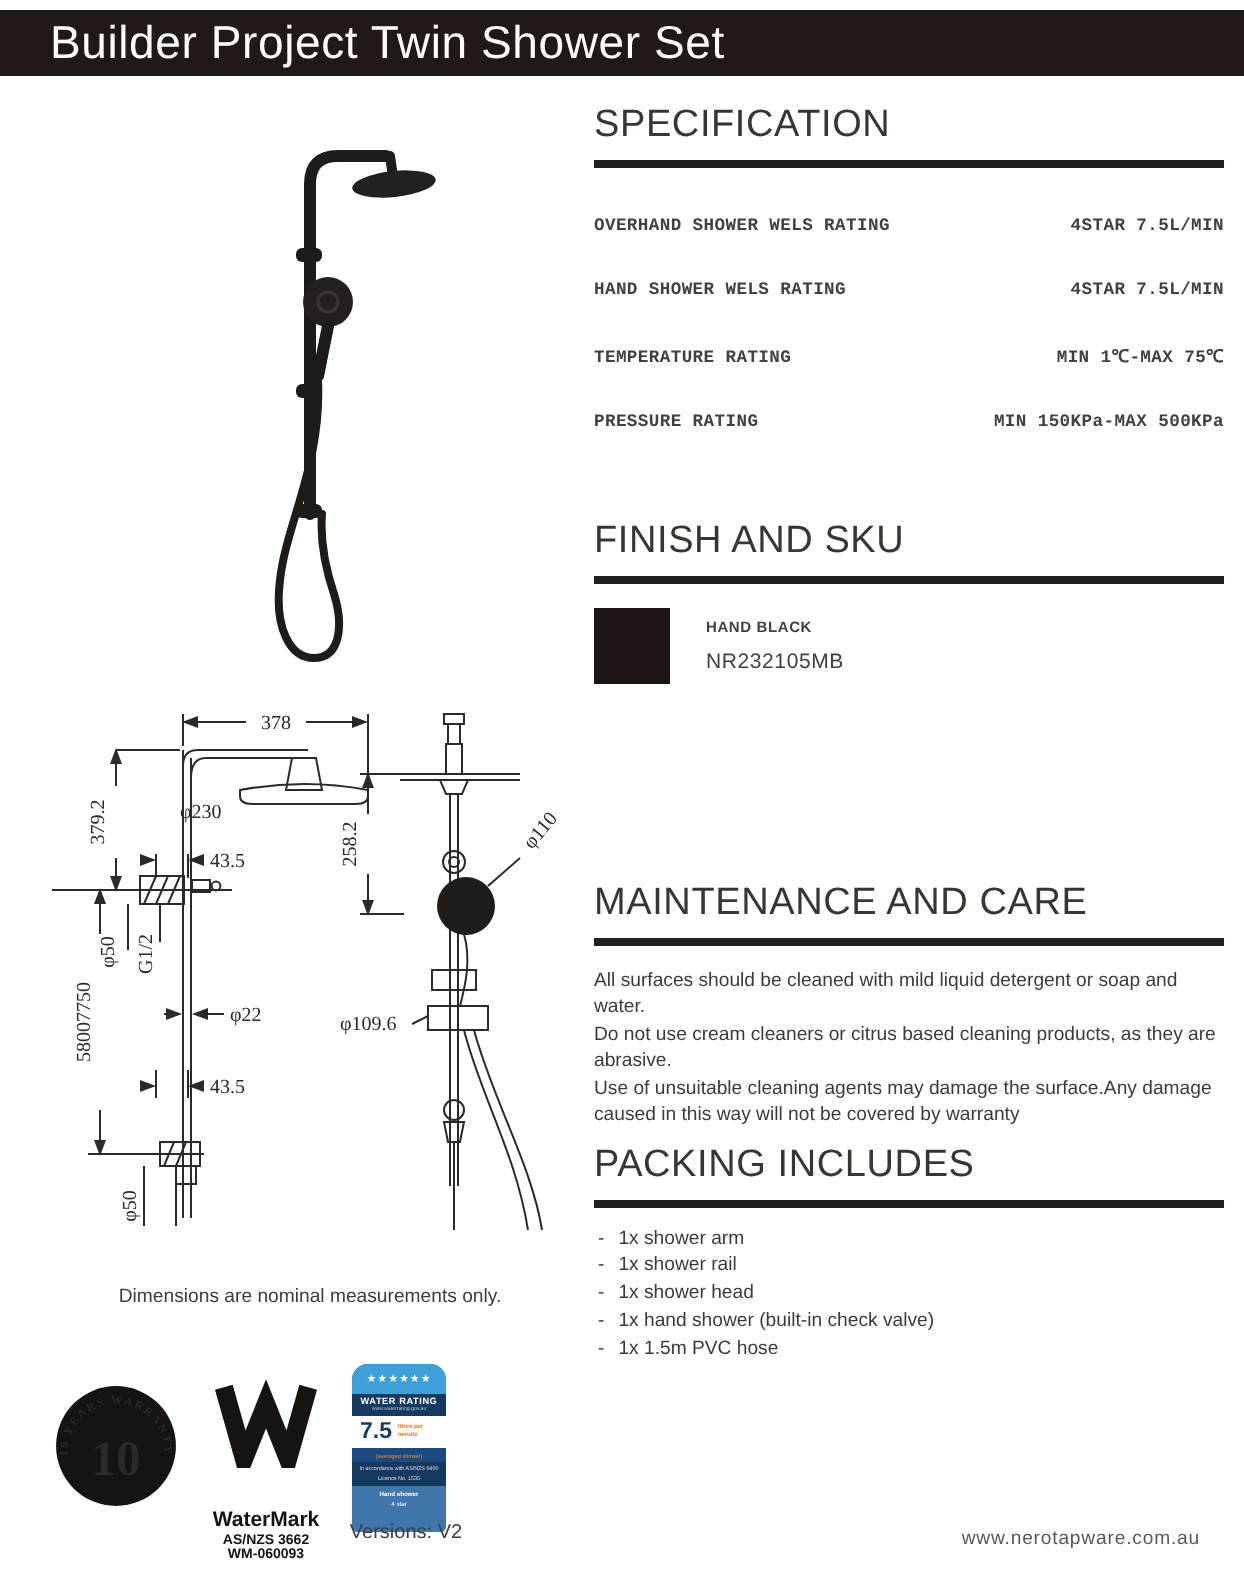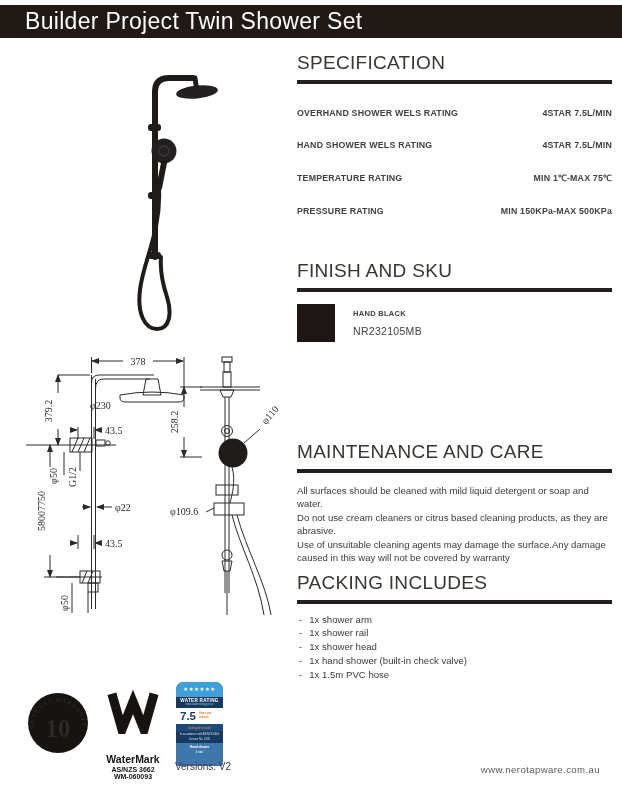--- a/index.html
+++ b/index.html
@@ -10,21 +10,21 @@
   
   .banner { position:absolute; left:0; top:5px; width:622px; height:33px; background:#201915; }
   .banner-title { color:#fdfdfb; font-size:23px; line-height:33px; padding-left:25px; letter-spacing:0.3px; }
 
   
   .rsec { position:absolute; left:297px; width:315px; }
   .sec-h { font-size:19px; color:#393530; letter-spacing:0.3px; }
   .rule { height:3.5px; background:#231f20; margin-top:6px; }
 
   .spec-rows { margin-top:24px; }
-  .spec-row { display:flex; justify-content:space-between; align-items:center; margin-bottom:22px; }
+  .spec-row { display:flex; justify-content:space-between; align-items:flex-end; margin-bottom:22px;font-family:Liberation Mono, monospace; }
   .spec-label { font-size:8.8px; font-weight:700; color:#414042; letter-spacing:0.2px; }
   .spec-value { font-size:8.8px; font-weight:700; color:#414042; letter-spacing:0.2px; text-align:right; }
 
   .finish-row { display:flex; margin-top:12px; }
   .swatch { width:38px; height:38px; background:#1d1614; }
   .finish-texts { margin-left:18px; padding-top:5px; }
   .finish-name { font-size:7.5px; font-weight:700; color:#414042; letter-spacing:0.3px; }
   .finish-sku { font-size:10.5px; color:#414042; margin-top:7px; letter-spacing:0.3px; }
 
   .care-lines { margin-top:11px; }
@@ -290,20 +290,21 @@
         <div class="pack-item">
           <span class="bullet">-</span><span>1x hand shower (built-in check valve)</span>
         </div>
 
         <div class="pack-item">
           <span class="bullet">-</span><span>1x 1.5m PVC hose</span>
         </div>
       </div>
   </div>
 
+  <div class="dim-note">Dimensions are nominal measurements only.</div>
 
   <div class="badge-warranty">
     <svg width="62" height="62" viewBox="0 0 60 60">
       <circle cx="30" cy="30" r="29" fill="#161310"></circle>
       <defs>
           <path id="warc" d="M7,38 A23.5,23.5 0 1 1 53,38"></path>
         </defs>
       <text font-size="5.6" fill="#ffffff" letter-spacing="1" font-family="Liberation Sans, sans-serif" font-weight="700">
         <textPath href="#warc" startOffset="50%" text-anchor="middle">10 YEARS WARRANTY</textPath>
       </text>

